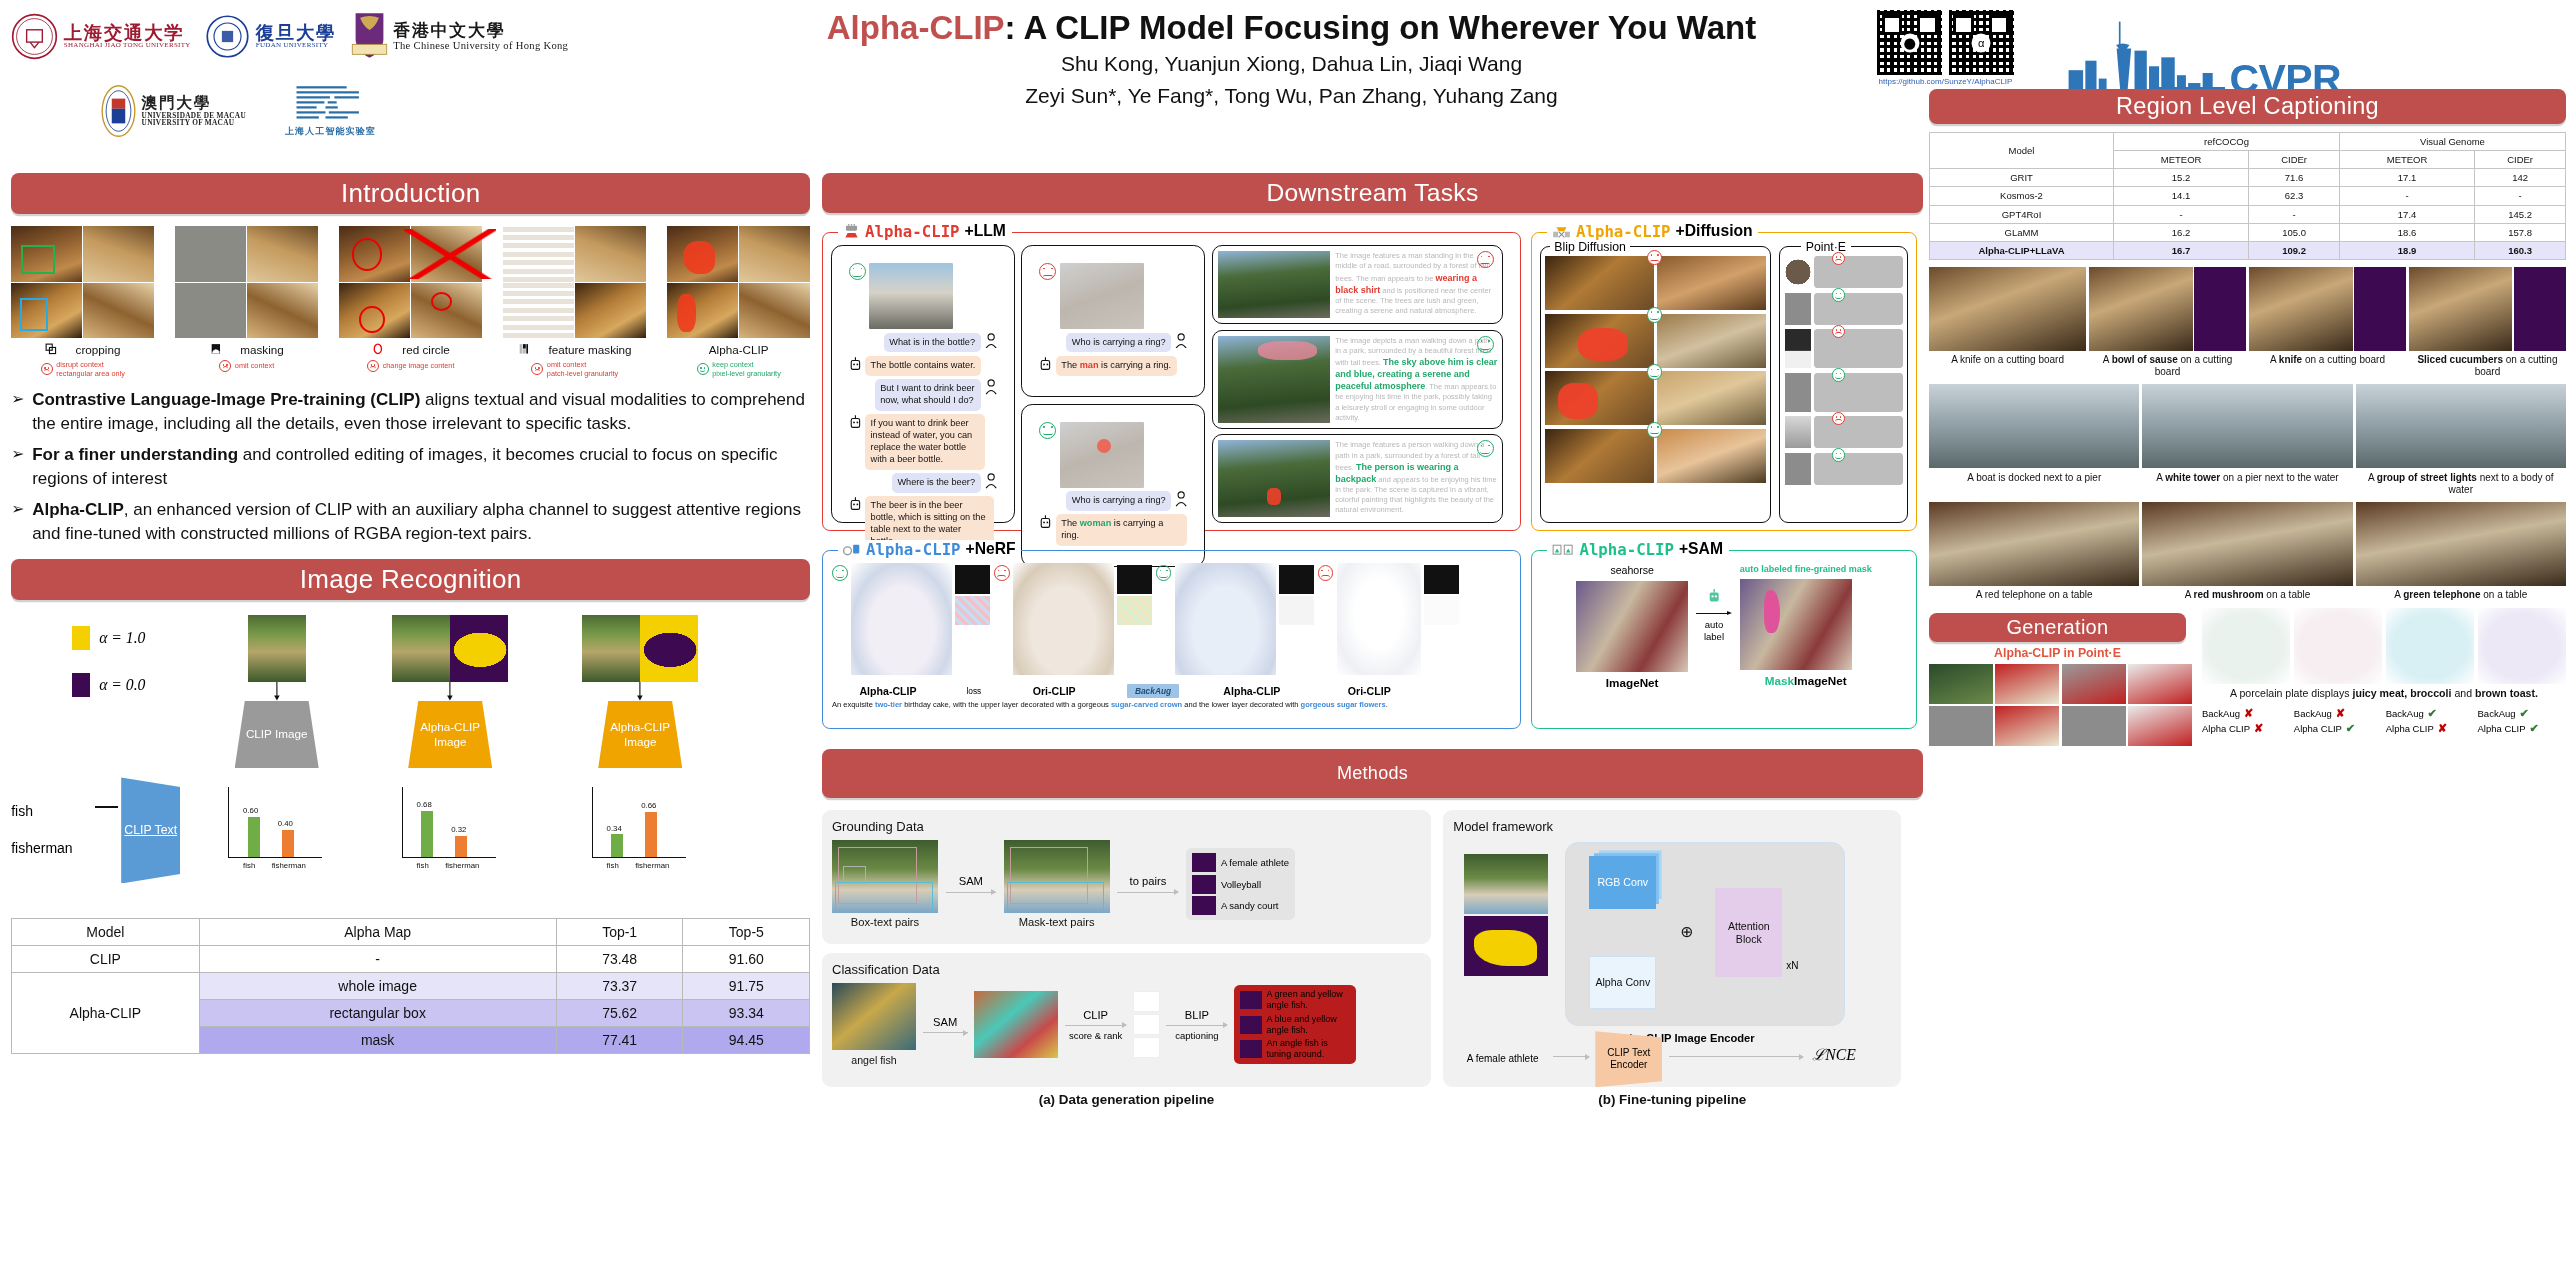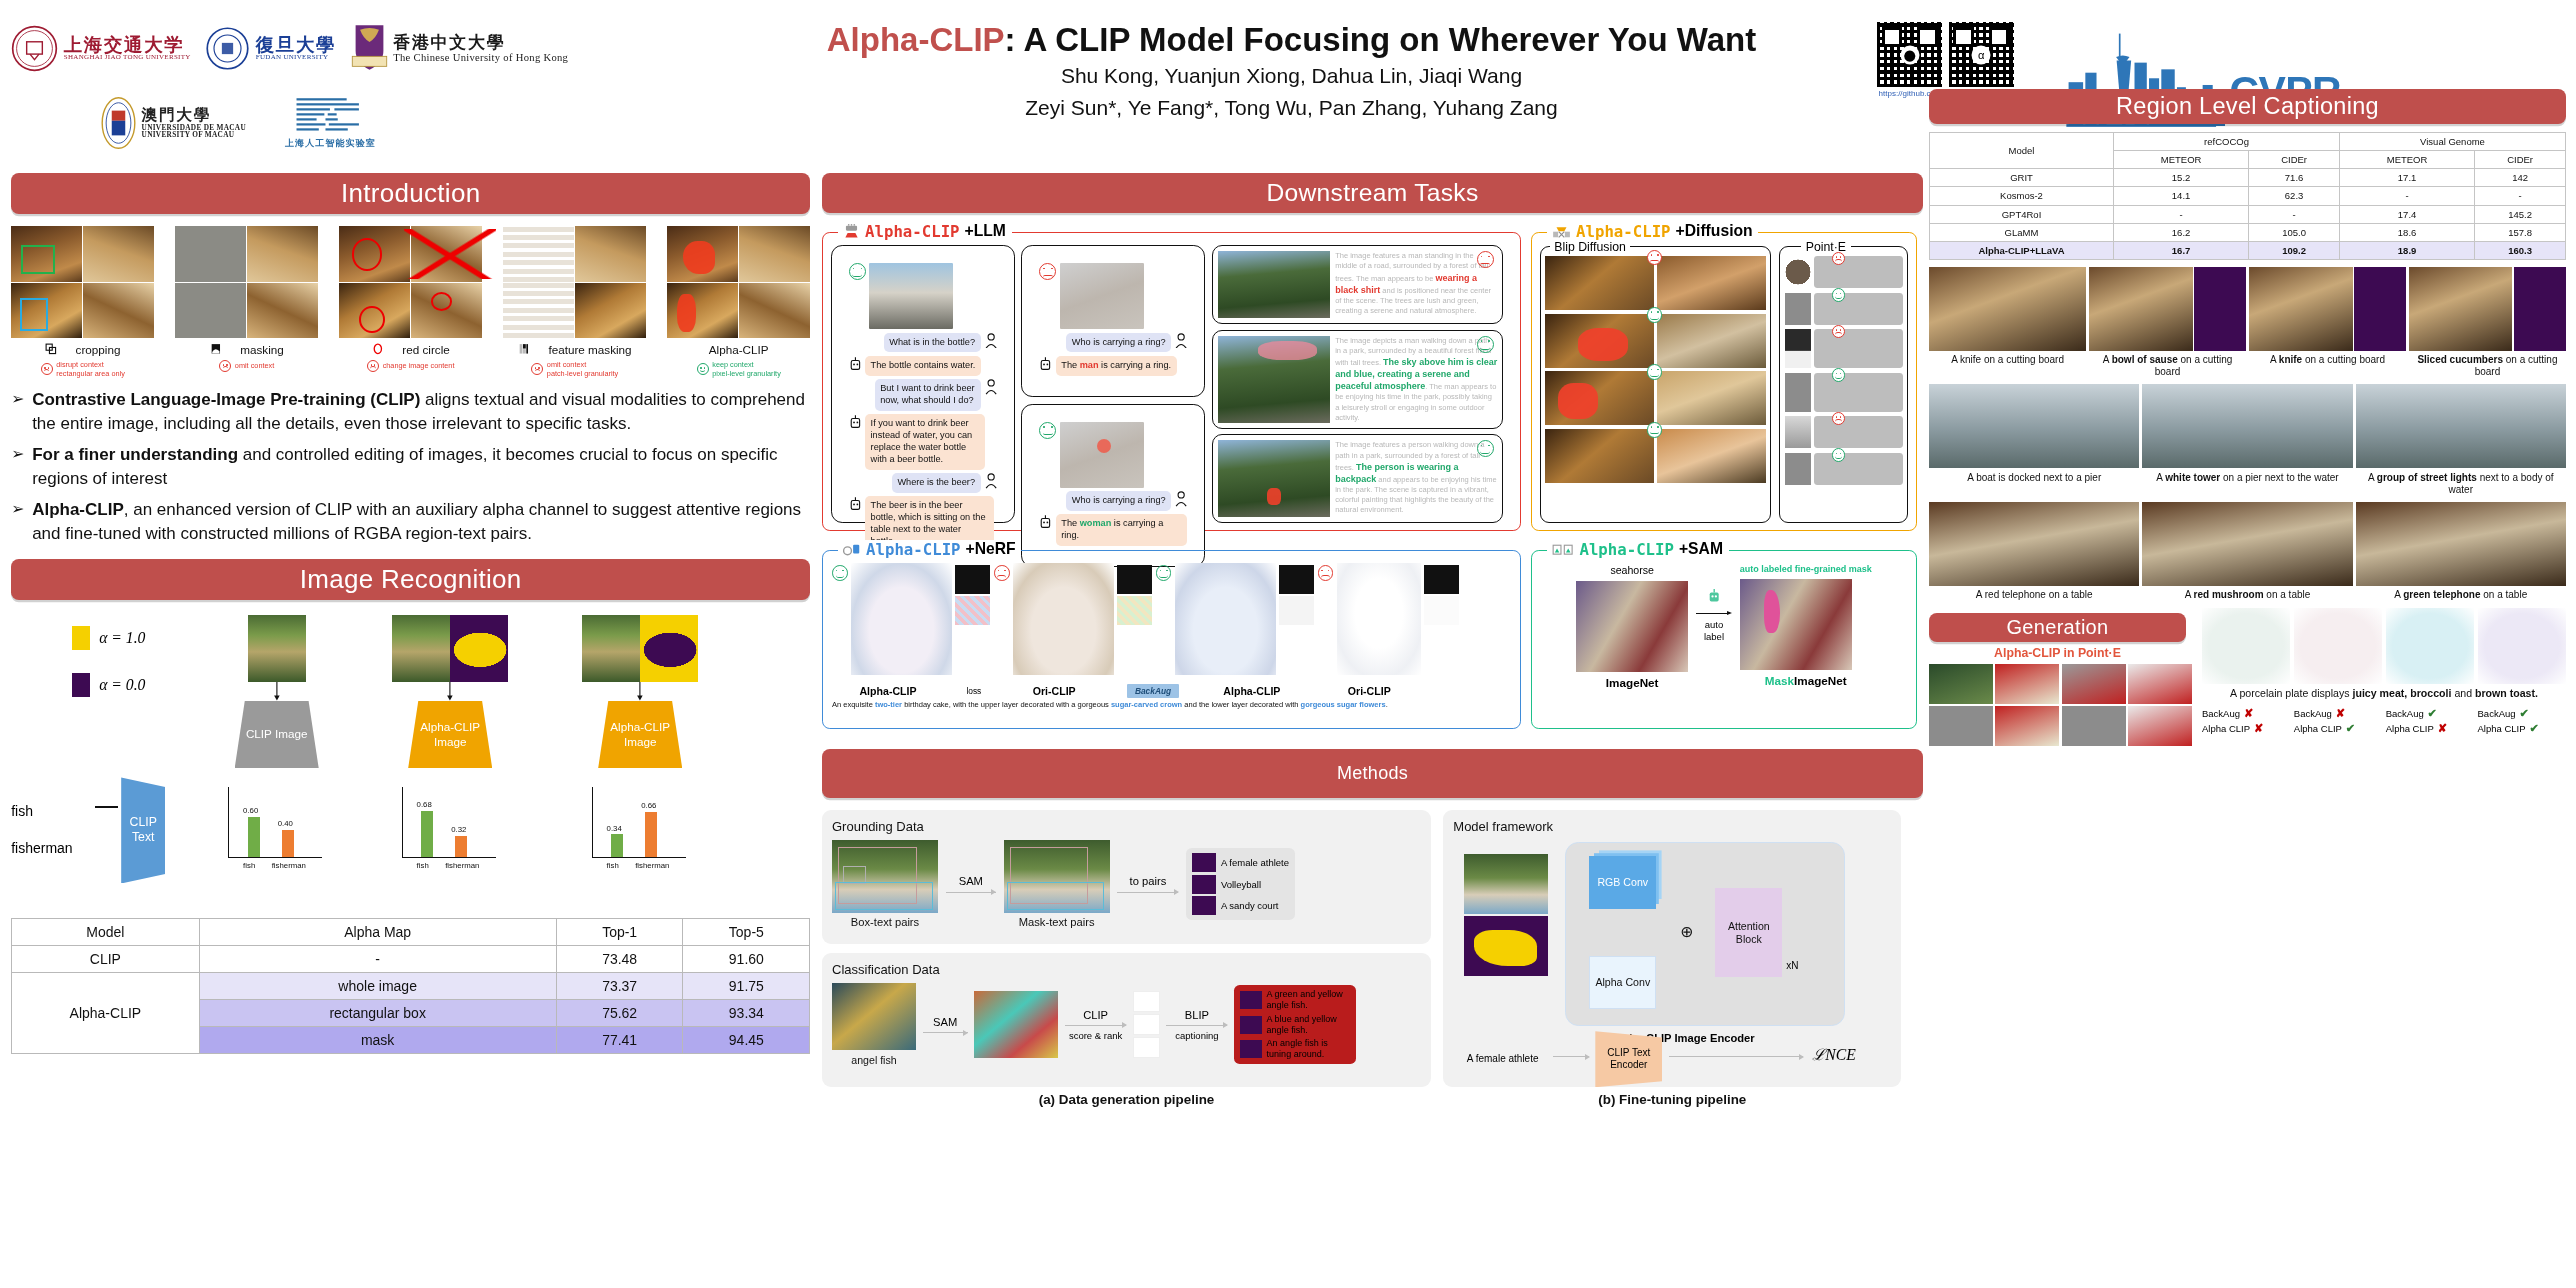--- a/index.html
+++ b/index.html
@@ -18,21 +18,21 @@
     color: #fff;
     border-radius: 7.8px;
     box-shadow: 0 2.2px 0 rgba(0,0,0,.18);
     display: flex; align-items: center; justify-content: center;
     font-weight: 400;
     letter-spacing: 0.3px;
     text-align: center;
   }
 
   
-  .header { position: absolute; left: 0; top: 12px; width: 2576px; height: 157px; }
+  .header { position: absolute; left: 0; top: 0; width: 2576px; height: 157px; }
   .logos-row1 { position: absolute; left: 11.2px; top: 11.2px; display: flex; align-items: center; gap: 14.5px; }
   .logos-row2 { position: absolute; left: 101px; top: 84px; display: flex; align-items: center; gap: 39px; }
   .logo { display: flex; align-items: center; gap: 5.6px; }
   .logo-mark { flex: 0 0 auto; }
   .logo-txt { display: flex; flex-direction: column; line-height: 1.05; }
   .logo-cn { font-family: "DejaVu Sans", sans-serif; font-weight: 700; letter-spacing: 1.7px; }
   .logo-en { font-family: "Liberation Serif", serif; letter-spacing: 0.3px; }
   .sjtu-red { color: #9e1b32; }
   .fudan-blue { color: #1b3f96; }
   .cuhk-dark { color: #1a1a1a; }
@@ -116,23 +116,23 @@
   .rec-imgs { display: flex; gap: 0; }
   .rec-photo { width: 58px; height: 67px;
       background: linear-gradient(180deg,#4b6b34 0%,#7a9b4a 30%,#b5a56a 55%,#3c5a2a 100%); }
   .rec-mask { width: 58px; height: 67px; }
   .rec-mask.p { background: radial-gradient(ellipse 46% 26% at 52% 52%, #f5d000 0 98%, #3d0a52 99%); background-color:#3d0a52; }
   .rec-mask.y { background: radial-gradient(ellipse 46% 26% at 52% 52%, #3d0a52 0 98%, #f5d000 99%); background-color:#f5d000; }
   .trap { width: 84px; height: 67px; display: flex; align-items: center; justify-content: center;
       color: #fff; font-size: 11.7px; text-align: center; line-height: 1.25; }
   .trap.gray { background: #9a9a9a; clip-path: polygon(12% 0,88% 0,100% 100%,0 100%); }
   .trap.amber { background: #f0a400; clip-path: polygon(12% 0,88% 0,100% 100%,0 100%); }
-  .clip-text-trap { width: 44px; height: 106px; background: #5b9bd5; color: #fff;
+  .clip-text-trap { width: 59px; height: 106px; background: #5b9bd5; color: #fff;
       clip-path: polygon(0 0,100% 9%,100% 91%,0 100%); display:flex; align-items:center;
-      justify-content:center; text-align:center; font-size: 12.3px; line-height:1.25; }
+      justify-content:center; text-align:center; font-size: 12.3px; line-height:1.25;text-decoration:underline; }
   .txt-inputs { position:absolute; left: 0; top: 184px; font-size: 14px; line-height: 2.6; }
   .minichart { position: relative; width: 112px; height: 87px; }
   .mc-axis { position:absolute; left: 7.8px; bottom: 12.3px; width: 94px; height: 0.6px; background:#111; }
   .mc-yaxis { position:absolute; left: 7.8px; bottom: 12.3px; width: 0.6px; height: 70px; background:#111; }
   .mc-bar { position: absolute; bottom: 13px; width: 12.3px; }
   .mc-bar.g { background: #70ad47; }
   .mc-bar.o { background: #ed7d31; }
   .mc-val { position: absolute; font-size: 7.8px; color:#111; }
   .mc-lbl { position: absolute; bottom: 0; font-size: 7.8px; color:#111; }
 

